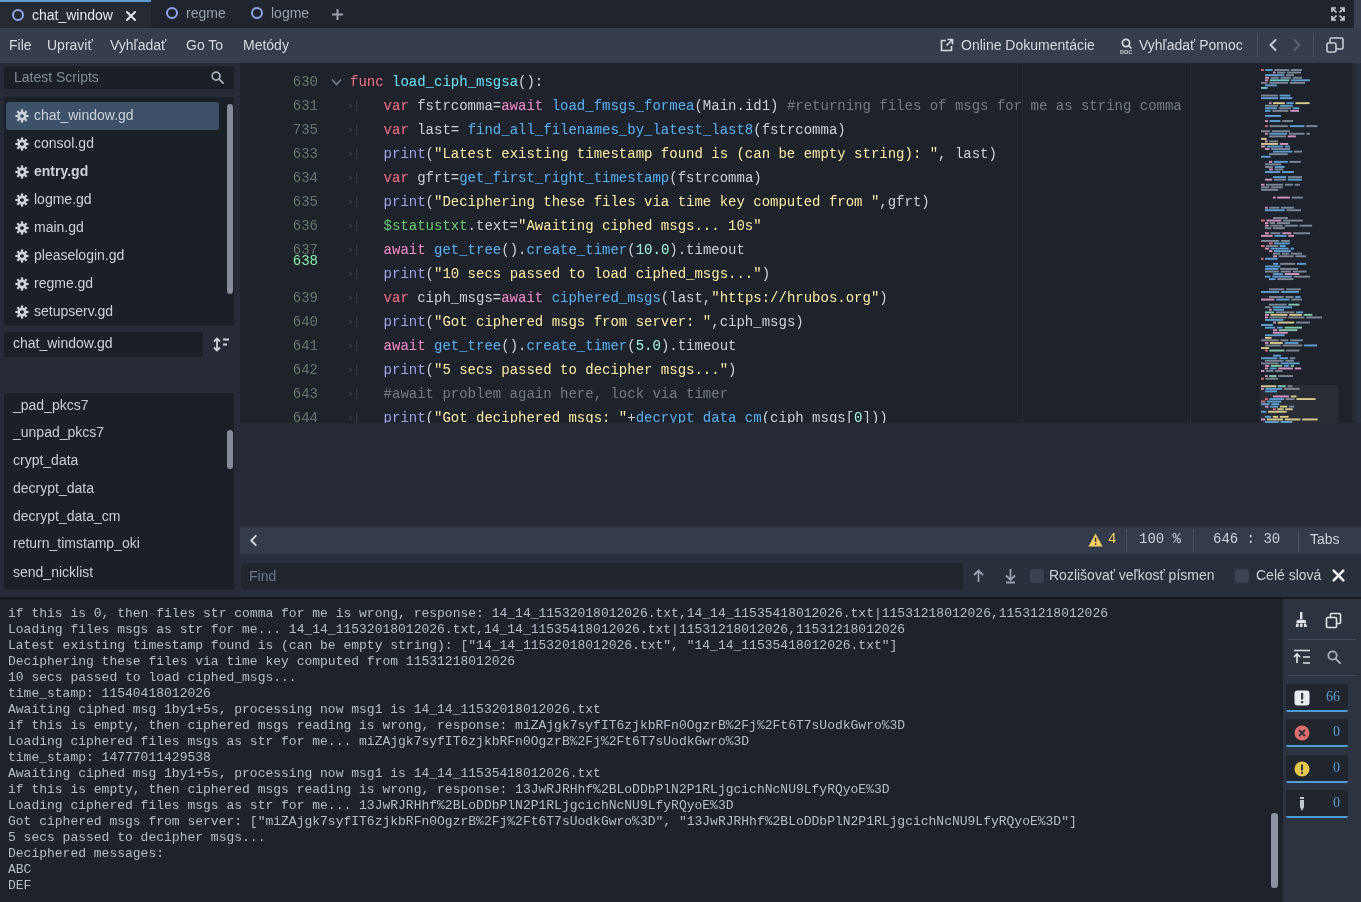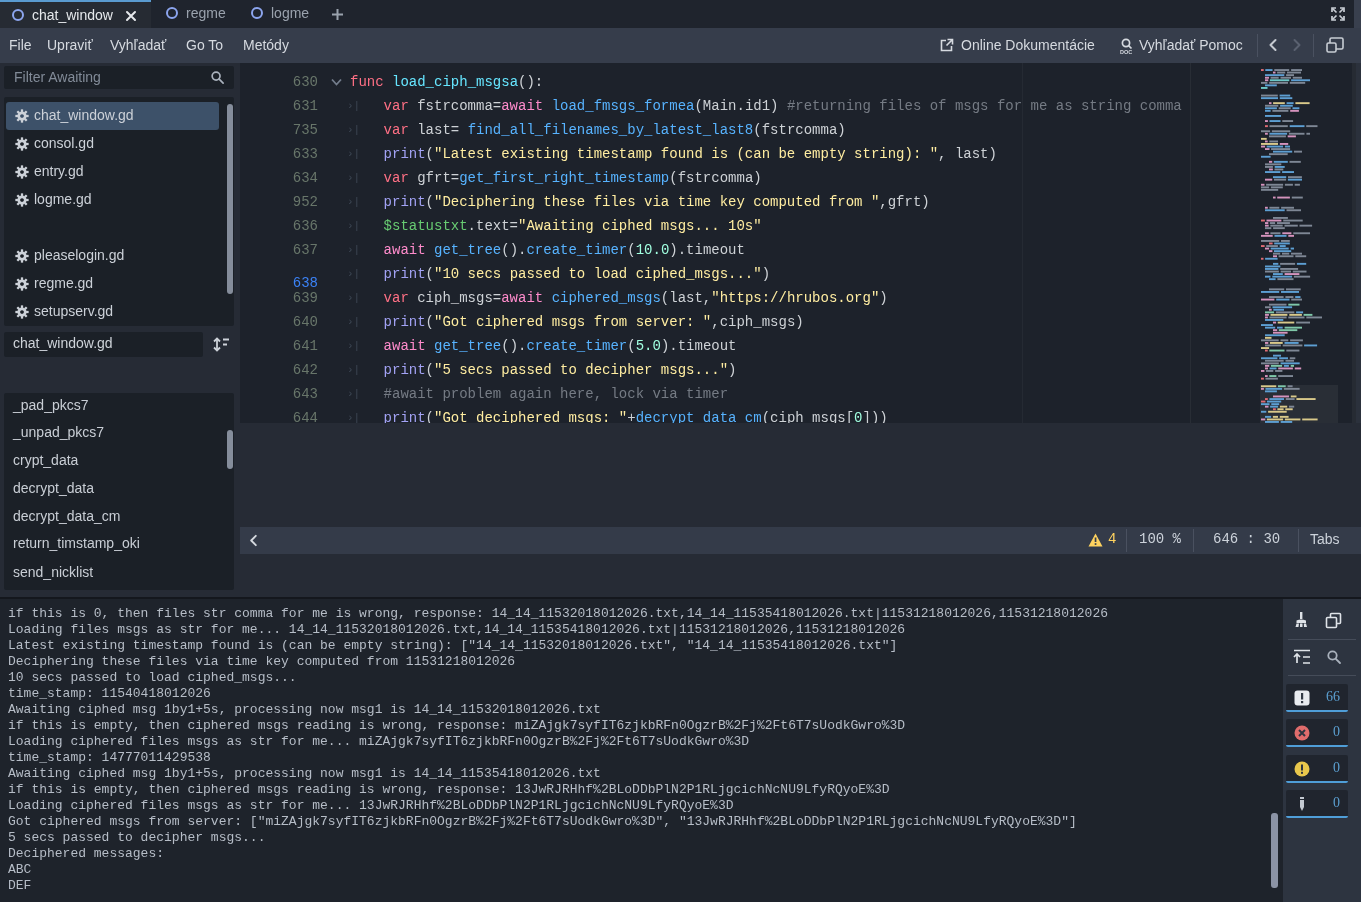--- a/index.html
+++ b/index.html
@@ -125,49 +125,55 @@
       </svg>
   <div class="msep" style="left:1313px"></div>
   <svg class="abs" style="left:1326px;top:9px" width="18" height="16" viewBox="0 0 18 16">
         <rect x="4" y="1" width="13" height="11" rx="1.5" fill="none" stroke="#c8cdd4" stroke-width="1.6"></rect>
         <rect x="1" y="6" width="9" height="9" rx="1.5" fill="#363d4b" stroke="#c8cdd4" stroke-width="1.6"></rect>
       </svg>
 </div>
 
 <div class="abs" id="leftpanel">
   <div class="box" style="top:3px;height:23px">
-    <div class="ph" style="top:3px">Filter Awaiting</div>
+    <div class="ph" style="top:3px">Latest Scripts</div>
     <svg class="abs" style="left:206px;top:4px" width="15" height="15" viewBox="0 0 16 16">
           <use href="#mag"></use>
         </svg>
   </div>
   <div class="box" style="top:34px;height:229px" id="scriptlist">
         <div class="lrow" style="top:5px;width:213px;background:#3d5169;border-radius:3px">
 <svg class="abs" style="left:9px;top:7px" width="14" height="14" viewBox="0 0 16 16">
             <use href="#gear"></use>
           </svg>
 <div class="nm">chat_window.gd</div>
         </div>
 <div class="lrow" style="top:33px;">
 <svg class="abs" style="left:9px;top:7px" width="14" height="14" viewBox="0 0 16 16">
             <use href="#gear"></use>
           </svg>
 <div class="nm">consol.gd</div>
         </div>
-<div class="lrow" style="top:61px;">
+<div class="lrow" style="top:61px;font-weight:bold;">
 <svg class="abs" style="left:9px;top:7px" width="14" height="14" viewBox="0 0 16 16">
             <use href="#gear"></use>
           </svg>
 <div class="nm">entry.gd</div>
         </div>
 <div class="lrow" style="top:89px;">
 <svg class="abs" style="left:9px;top:7px" width="14" height="14" viewBox="0 0 16 16">
             <use href="#gear"></use>
           </svg>
 <div class="nm">logme.gd</div>
+        </div>
+<div class="lrow" style="top:117px;">
+<svg class="abs" style="left:9px;top:7px" width="14" height="14" viewBox="0 0 16 16">
+            <use href="#gear"></use>
+          </svg>
+<div class="nm">main.gd</div>
         </div>
 <div class="lrow" style="top:145px;">
 <svg class="abs" style="left:9px;top:7px" width="14" height="14" viewBox="0 0 16 16">
             <use href="#gear"></use>
           </svg>
 <div class="nm">pleaselogin.gd</div>
         </div>
 <div class="lrow" style="top:201px;">
 <svg class="abs" style="left:9px;top:7px" width="14" height="14" viewBox="0 0 16 16">
             <use href="#gear"></use>
@@ -208,24 +214,24 @@
 <div class="abs" id="editor">
 <div class="abs" id="curline" style="left:0;top:391px;width:1020px;height:24px;background:#262d39"></div>
 <div class="abs" style="left:782px;top:0;width:1px;height:464px;background:rgba(255,255,255,0.04)"></div>
 <div class="abs" style="left:950px;top:0;width:1px;height:464px;background:rgba(255,255,255,0.05)"></div>
 <div id="gutter">
         <div class="ln" style="left:8px;top:7px;color:#68766a">630</div>
 <div class="ln" style="left:8px;top:31px;color:#68766a">631</div>
 <div class="ln" style="left:8px;top:55px;color:#68766a">735</div>
 <div class="ln" style="left:8px;top:79px;color:#68766a">633</div>
 <div class="ln" style="left:8px;top:103px;color:#68766a">634</div>
-<div class="ln" style="left:8px;top:127px;color:#68766a">952</div>
+<div class="ln" style="left:8px;top:127px;color:#68766a">635</div>
 <div class="ln" style="left:8px;top:151px;color:#68766a">636</div>
 <div class="ln" style="left:8px;top:175px;color:#68766a">637</div>
-<div class="ln" style="left:8px;top:208px;color:#3b82f6">638</div>
+<div class="ln" style="left:8px;top:186px;color:#86efac">638</div>
 <div class="ln" style="left:8px;top:223px;color:#68766a">639</div>
 <div class="ln" style="left:8px;top:247px;color:#68766a">640</div>
 <div class="ln" style="left:8px;top:271px;color:#68766a">641</div>
 <div class="ln" style="left:8px;top:295px;color:#68766a">642</div>
 <div class="ln" style="left:8px;top:319px;color:#68766a">643</div>
 <div class="ln" style="left:8px;top:343px;color:#68766a">644</div>
 <div class="ln" style="left:8px;top:367px;color:#68766a">645</div>
 <div class="ln" style="left:8px;top:391px;color:#7b8591">646</div>
 <div class="ln" style="left:8px;top:415px;color:#848e9b">647</div>
 <div class="ln" style="left:8px;top:439px;color:#848e9b">648</div>
@@ -616,20 +622,36 @@
       </svg>
   <div class="abs" style="left:868px;top:4px;color:#ffd35f">4</div>
   <div class="msep" style="left:886px;top:2px"></div>
   <div class="abs" style="left:899px;top:4px">100 %</div>
   <div class="msep" style="left:953px;top:2px"></div>
   <div class="abs" style="left:973px;top:4px">646 : 30</div>
   <div class="msep" style="left:1058px;top:2px"></div>
   <div class="abs" style="left:1070px;top:4px;font-family:'Liberation Sans';font-size:14px">Tabs</div>
 </div>
 
+<div class="abs" id="findbar">
+  <div id="findinput">Find</div>
+  <svg class="abs" style="left:731px;top:14px" width="15" height="16" viewBox="0 0 15 16">
+        <path d="M7.5 14 V3 M3 7 L7.5 2.5 L12 7" stroke="#99a2ae" stroke-width="1.8" fill="none"></path>
+      </svg>
+  <svg class="abs" style="left:763px;top:14px" width="15" height="16" viewBox="0 0 15 16">
+        <path d="M7.5 1 V11 M3 7.5 L7.5 12 L12 7.5 M3 14.5 H12" stroke="#99a2ae" stroke-width="1.8" fill="none"></path>
+      </svg>
+  <div class="chk" style="left:790px;top:15px"></div>
+  <div class="fltxt" style="left:809px;top:13px">Rozlišovať veľkosť písmen</div>
+  <div class="chk" style="left:995px;top:15px"></div>
+  <div class="fltxt" style="left:1016px;top:13px">Celé slová</div>
+  <svg class="abs" style="left:1091px;top:14px" width="15" height="15" viewBox="0 0 14 14">
+        <path d="M2.5 2.5 L11.5 11.5 M11.5 2.5 L2.5 11.5" stroke="#eceef1" stroke-width="2.4" stroke-linecap="round"></path>
+      </svg>
+</div>
 
 <div class="abs" id="console">
   <div id="conlines">
         <div class="con" style="top:7px">if this is 0, then files str comma for me is wrong, response: 14_14_11532018012026.txt,14_14_11535418012026.txt|11531218012026,11531218012026</div>
 <div class="con" style="top:23px">Loading files msgs as str for me... 14_14_11532018012026.txt,14_14_11535418012026.txt|11531218012026,11531218012026</div>
 <div class="con" style="top:39px">Latest existing timestamp found is (can be empty string): ["14_14_11532018012026.txt", "14_14_11535418012026.txt"]</div>
 <div class="con" style="top:55px">Deciphering these files via time key computed from 11531218012026</div>
 <div class="con" style="top:71px">10 secs passed to load ciphed_msgs...</div>
 <div class="con" style="top:87px">time_stamp: 11540418012026</div>
 <div class="con" style="top:103px">Awaiting ciphed msg 1by1+5s, processing now msg1 is 14_14_11532018012026.txt</div>

